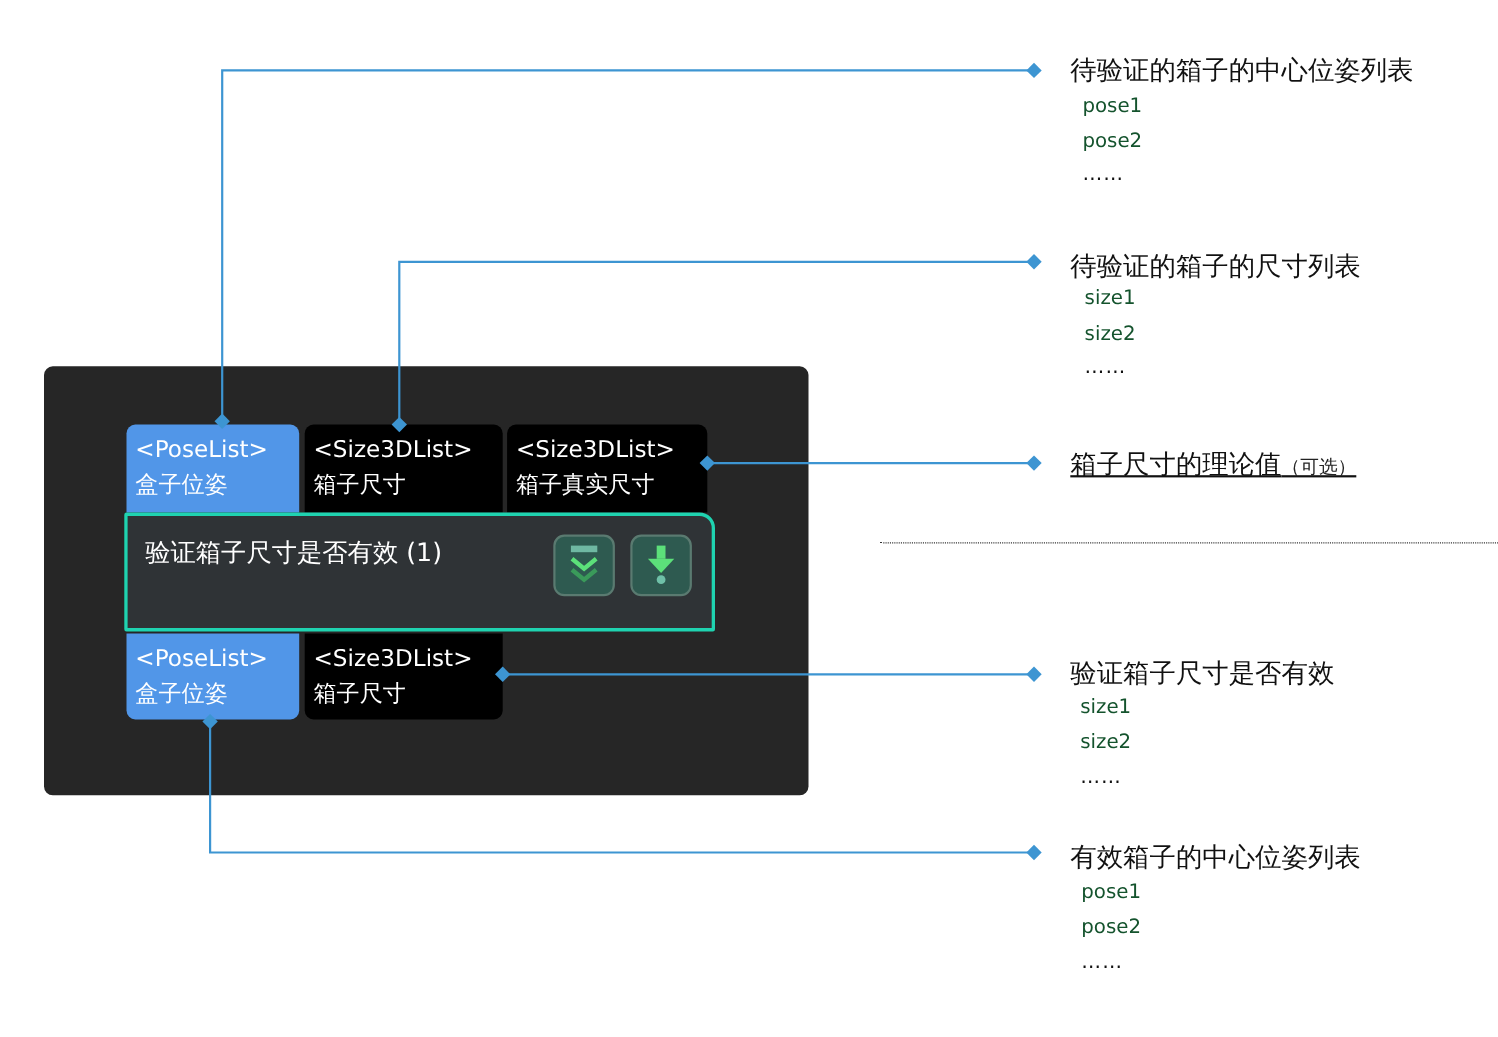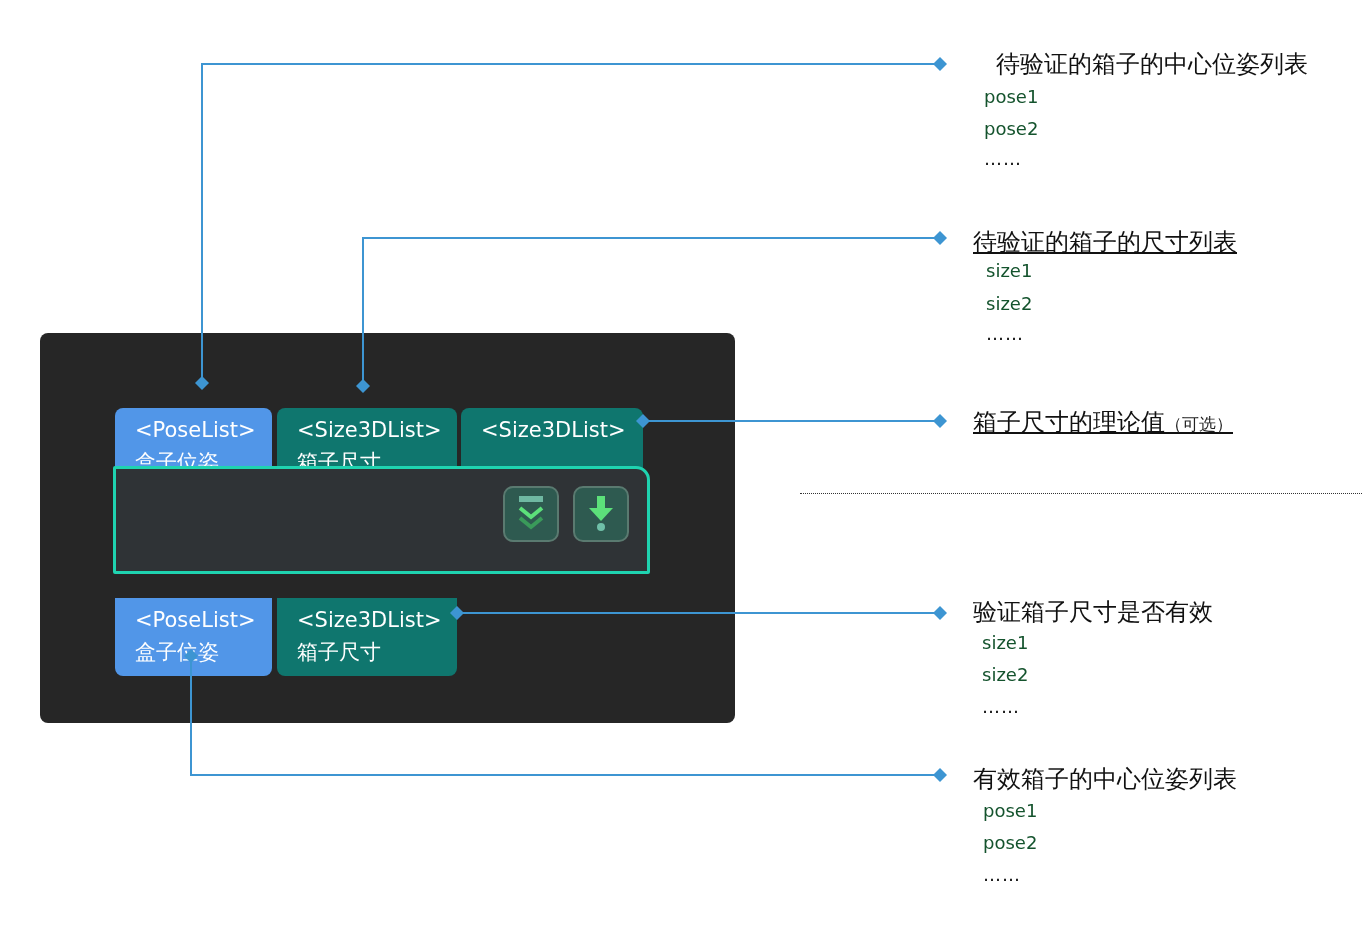--- a/index.html
+++ b/index.html
@@ -1,22 +1,22 @@
 <!DOCTYPE html>
 <html><head>
 <meta charset="utf-8">
 <style>
   html,body{margin:0;padding:0;background:#ffffff;}
   body{width:1362px;height:943px;position:relative;overflow:hidden;font-family:"DejaVu Sans","Liberation Sans",sans-serif;}
   #wires{position:absolute;left:0;top:0;width:1362px;height:943px;pointer-events:none;}
   .panel{position:absolute;left:40px;top:333px;width:695px;height:390px;background:#262626;border-radius:8px;}
-  .port{position:absolute;color:#ffffff;font-size:21px;line-height:32px;padding:6px 0 0 20px;box-sizing:border-box;margin-top:22px;}
+  .port{position:absolute;color:#ffffff;font-size:21px;line-height:32px;padding:6px 0 0 8px;box-sizing:border-box;}
   .port .t{display:block;white-space:nowrap;}
   .blue{background:#5196e8;}
-  .brown{background:#0f766e;}
+  .brown{background:#000000;}
   .in{border-radius:8px 8px 0 0;height:80px;top:386px;}
   .out{border-radius:0 0 8px 8px;height:78px;top:576px;}
   .node{position:absolute;left:113px;top:466px;width:537px;height:108px;box-sizing:border-box;border:3px solid #1fd3b0;border-radius:2px 14px 2px 2px;background:#2f3336;}
   .node-title{position:absolute;left:16px;top:18px;color:#ffffff;font-size:23px;white-space:nowrap;}
   .btn{position:absolute;top:17px;width:56px;height:56px;box-sizing:border-box;border:2px solid #5a7a70;border-radius:10px;background:#2e5a50;}
   .label{position:absolute;color:#111;font-size:24px;white-space:nowrap;}
   .label small{font-size:17px;color:#222;}
   .item{position:absolute;color:#14532d;font-size:18px;white-space:nowrap;}
   .dots{position:absolute;color:#111;font-size:18px;letter-spacing:1px;}
   .sep{position:absolute;left:800px;top:493px;width:562px;border-top:1px dotted #333;}
@@ -29,23 +29,25 @@
 <div class="port blue in" style="left:115px;width:157px;">
   <span class="t">&lt;PoseList&gt;</span>
   <span class="t">盒子位姿</span>
 </div>
 <div class="port brown in" style="left:277px;width:180px;">
   <span class="t">&lt;Size3DList&gt;</span>
   <span class="t">箱子尺寸</span>
 </div>
 <div class="port brown in" style="left:461px;width:182px;">
   <span class="t">&lt;Size3DList&gt;</span>
+  <span class="t">箱子真实尺寸</span>
 </div>
 
 <div class="node">
+  <div class="node-title">验证箱子尺寸是否有效 (1)</div>
   <div class="btn" style="left:387px;">
     <svg width="52" height="52" viewBox="0 0 52 52">
       <rect x="14" y="8" width="24" height="6" fill="#6fb8a2"></rect>
       <polyline points="15,20 26,29 37,20" fill="none" stroke="#5ce07a" stroke-width="4"></polyline>
       <polyline points="15,30 26,39 37,30" fill="none" stroke="#3a9a5a" stroke-width="4"></polyline>
     </svg>
   </div>
   <div class="btn" style="left:457px;">
     <svg width="52" height="52" viewBox="0 0 52 52">
       <rect x="22" y="8" width="8" height="12" fill="#5ce07a"></rect>
@@ -79,26 +81,26 @@
     <polygon points="457,606 464,613 457,620 450,613"></polygon>
     <polygon points="191,649 198,656 191,663 184,656"></polygon>
     <polygon points="940,57 947,64 940,71 933,64"></polygon>
     <polygon points="940,231 947,238 940,245 933,238"></polygon>
     <polygon points="940,414 947,421 940,428 933,421"></polygon>
     <polygon points="940,606 947,613 940,620 933,613"></polygon>
     <polygon points="940,768 947,775 940,782 933,775"></polygon>
   </g>
 </svg>
 
-<div class="label" style="left:996px;top:48px;">待验证的箱子的中心位姿列表</div>
+<div class="label" style="left:973px;top:48px;">待验证的箱子的中心位姿列表</div>
 <div class="item" style="left:984px;top:86px;">pose1</div>
 <div class="item" style="left:984px;top:118px;">pose2</div>
 <div class="dots" style="left:984px;top:148px;">……</div>
 
-<div class="label" style="left:973px;top:226px;text-decoration:underline;">待验证的箱子的尺寸列表</div>
+<div class="label" style="left:973px;top:226px;">待验证的箱子的尺寸列表</div>
 <div class="item" style="left:986px;top:260px;">size1</div>
 <div class="item" style="left:986px;top:293px;">size2</div>
 <div class="dots" style="left:986px;top:323px;">……</div>
 
 <div class="label" style="left:973px;top:406px;text-decoration:underline;"><span>箱子尺寸的理论值</span><small>（可选）</small></div>
 
 <div class="sep"></div>
 
 <div class="label" style="left:973px;top:596px;">验证箱子尺寸是否有效</div>
 <div class="item" style="left:982px;top:632px;">size1</div>

